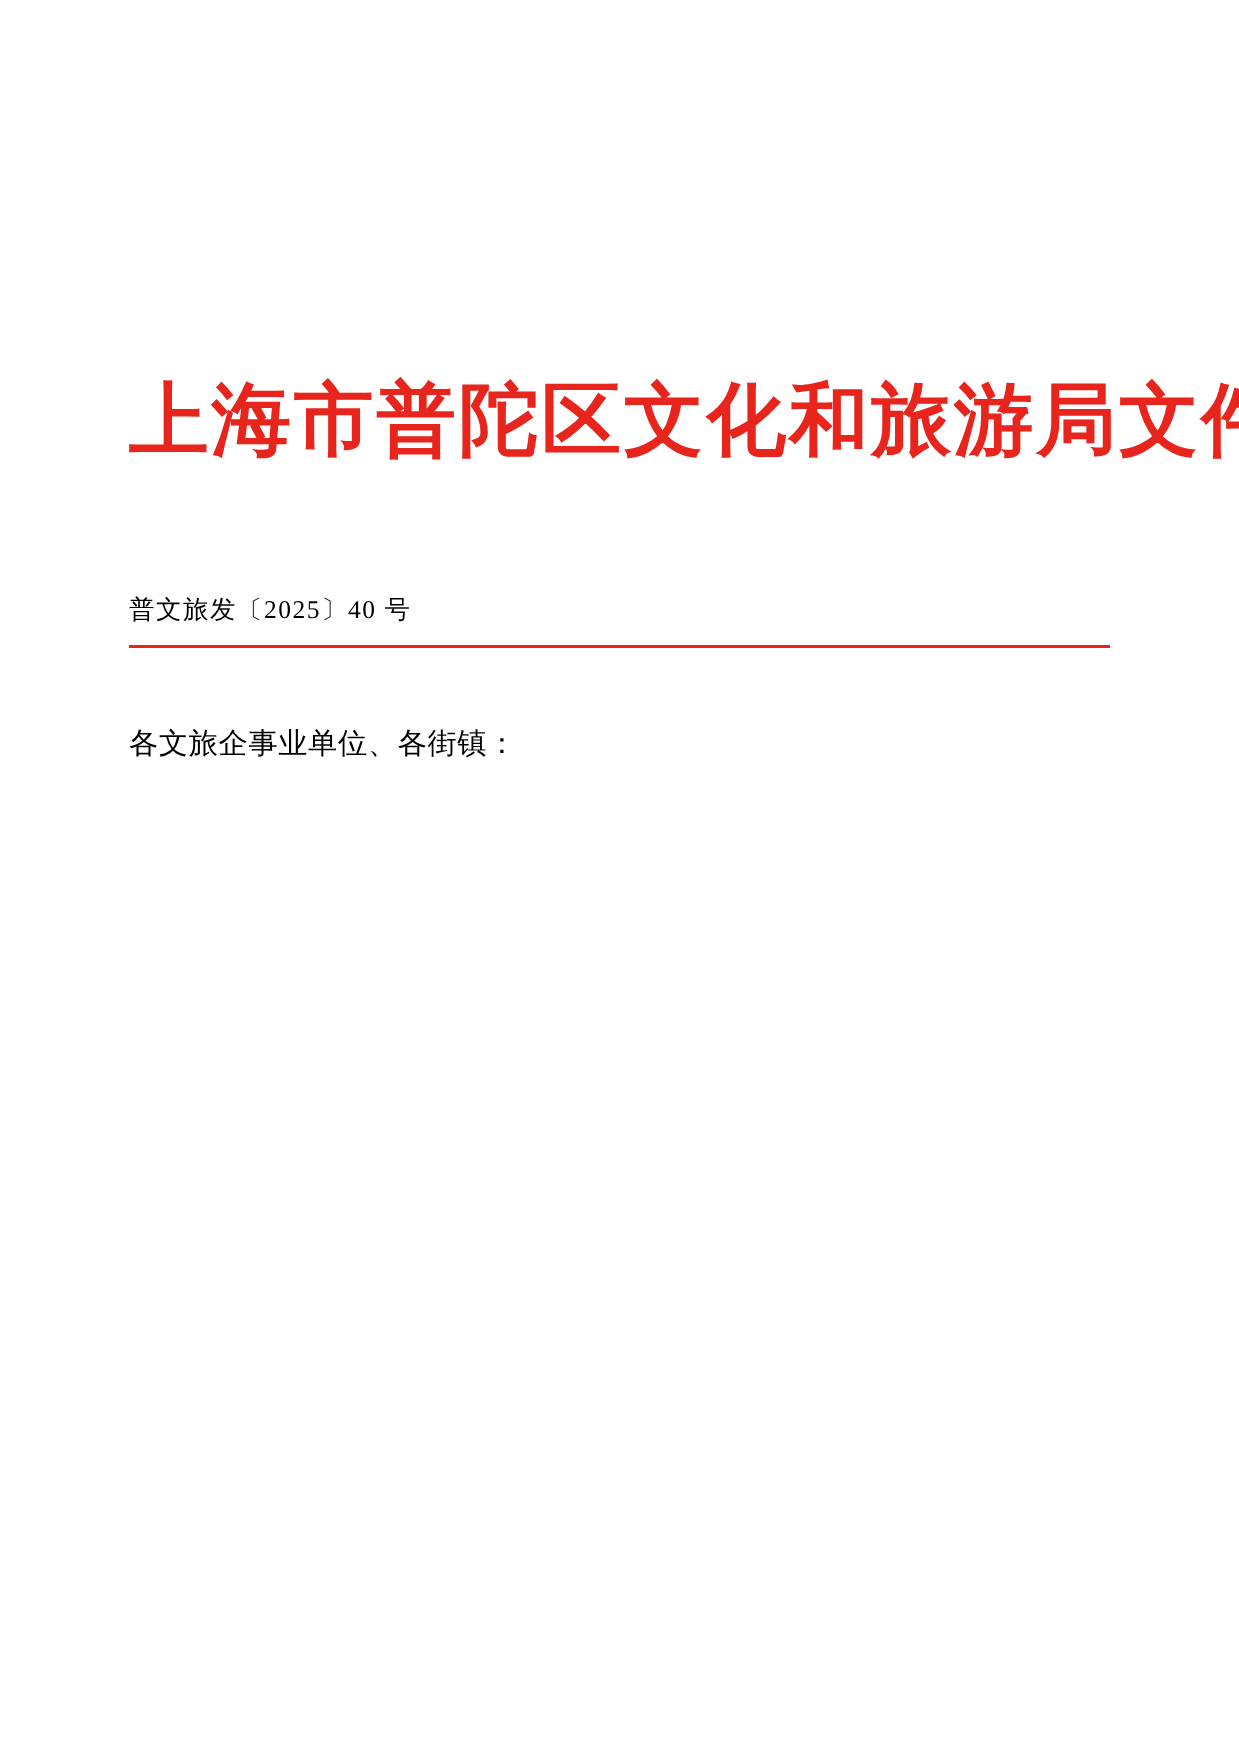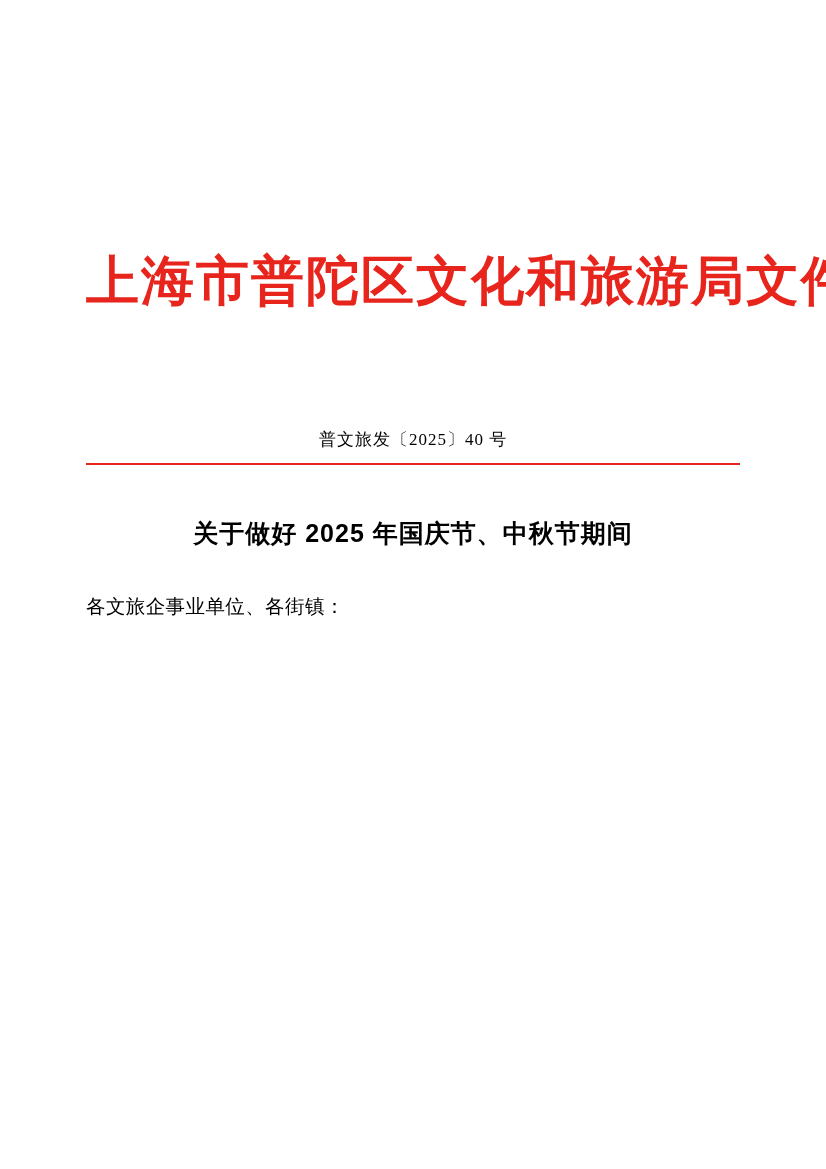--- a/index.html
+++ b/index.html
@@ -31,24 +31,24 @@
     font-weight: 700;
     font-size: 53px;
     letter-spacing: 2px;
     line-height: 1.1;
     margin-top: 252px;
     white-space: nowrap;
   }
 
   
   .doc-number {
-    text-align: center;
+    text-align: left;
     font-size: 17px;
     letter-spacing: 1px;
-    margin-top: 118px;
+    margin-top: 85px;
     font-family: "Liberation Serif", "DejaVu Serif", serif;
   }
 
   .red-rule {
     margin-top: 12px;
     height: 2px;
     background: #e8251c;
     width: 100%;
   }
 
@@ -89,20 +89,19 @@
 
 <div class="page">
 
   <div class="masthead">上海市普陀区文化和旅游局文件</div>
 
   <div class="doc-number">普文旅发〔2025〕40 号</div>
 
   <div class="red-rule"></div>
 
   <div class="doc-title">
-    <div>关于做好 2025 年国庆节、中秋节期间</div>
   </div>
 
   <div class="body-text">
     <p>各文旅企事业单位、各街镇：</p>
   </div>
 
 </div>
 
 </body></html>

